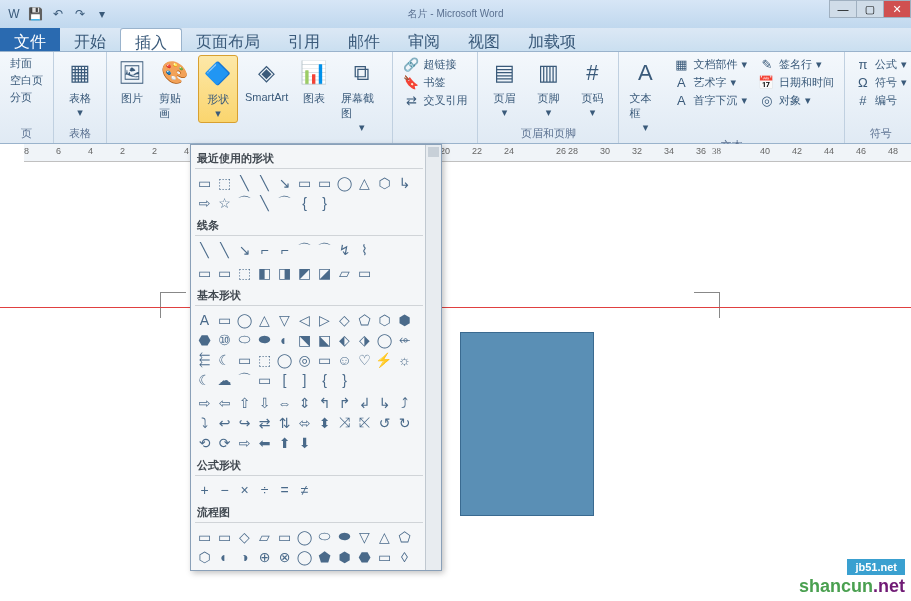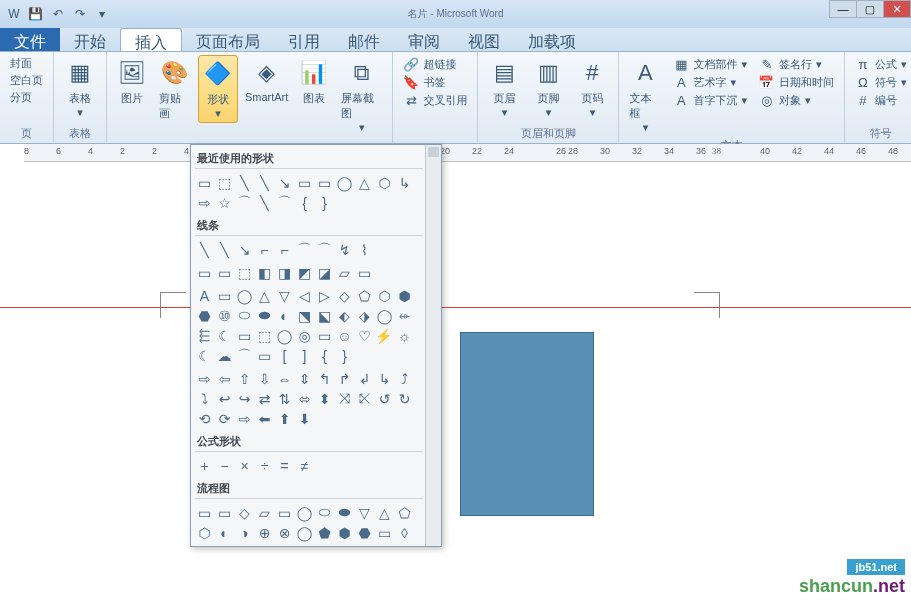--- a/index.html
+++ b/index.html
@@ -306,20 +306,21 @@
         <div class="shape-ic">▭</div>
         <div class="shape-ic">▭</div>
         <div class="shape-ic">⬚</div>
         <div class="shape-ic">◧</div>
         <div class="shape-ic">◨</div>
         <div class="shape-ic">◩</div>
         <div class="shape-ic">◪</div>
         <div class="shape-ic">▱</div>
         <div class="shape-ic">▭</div>
       </div>
+    <div class="cat-title">基本形状</div>
     <div class="shapes-row" id="row-basic">
         <div class="shape-ic">A</div>
         <div class="shape-ic">▭</div>
         <div class="shape-ic">◯</div>
         <div class="shape-ic">△</div>
         <div class="shape-ic">▽</div>
         <div class="shape-ic">◁</div>
         <div class="shape-ic">▷</div>
         <div class="shape-ic">◇</div>
         <div class="shape-ic">⬠</div>

